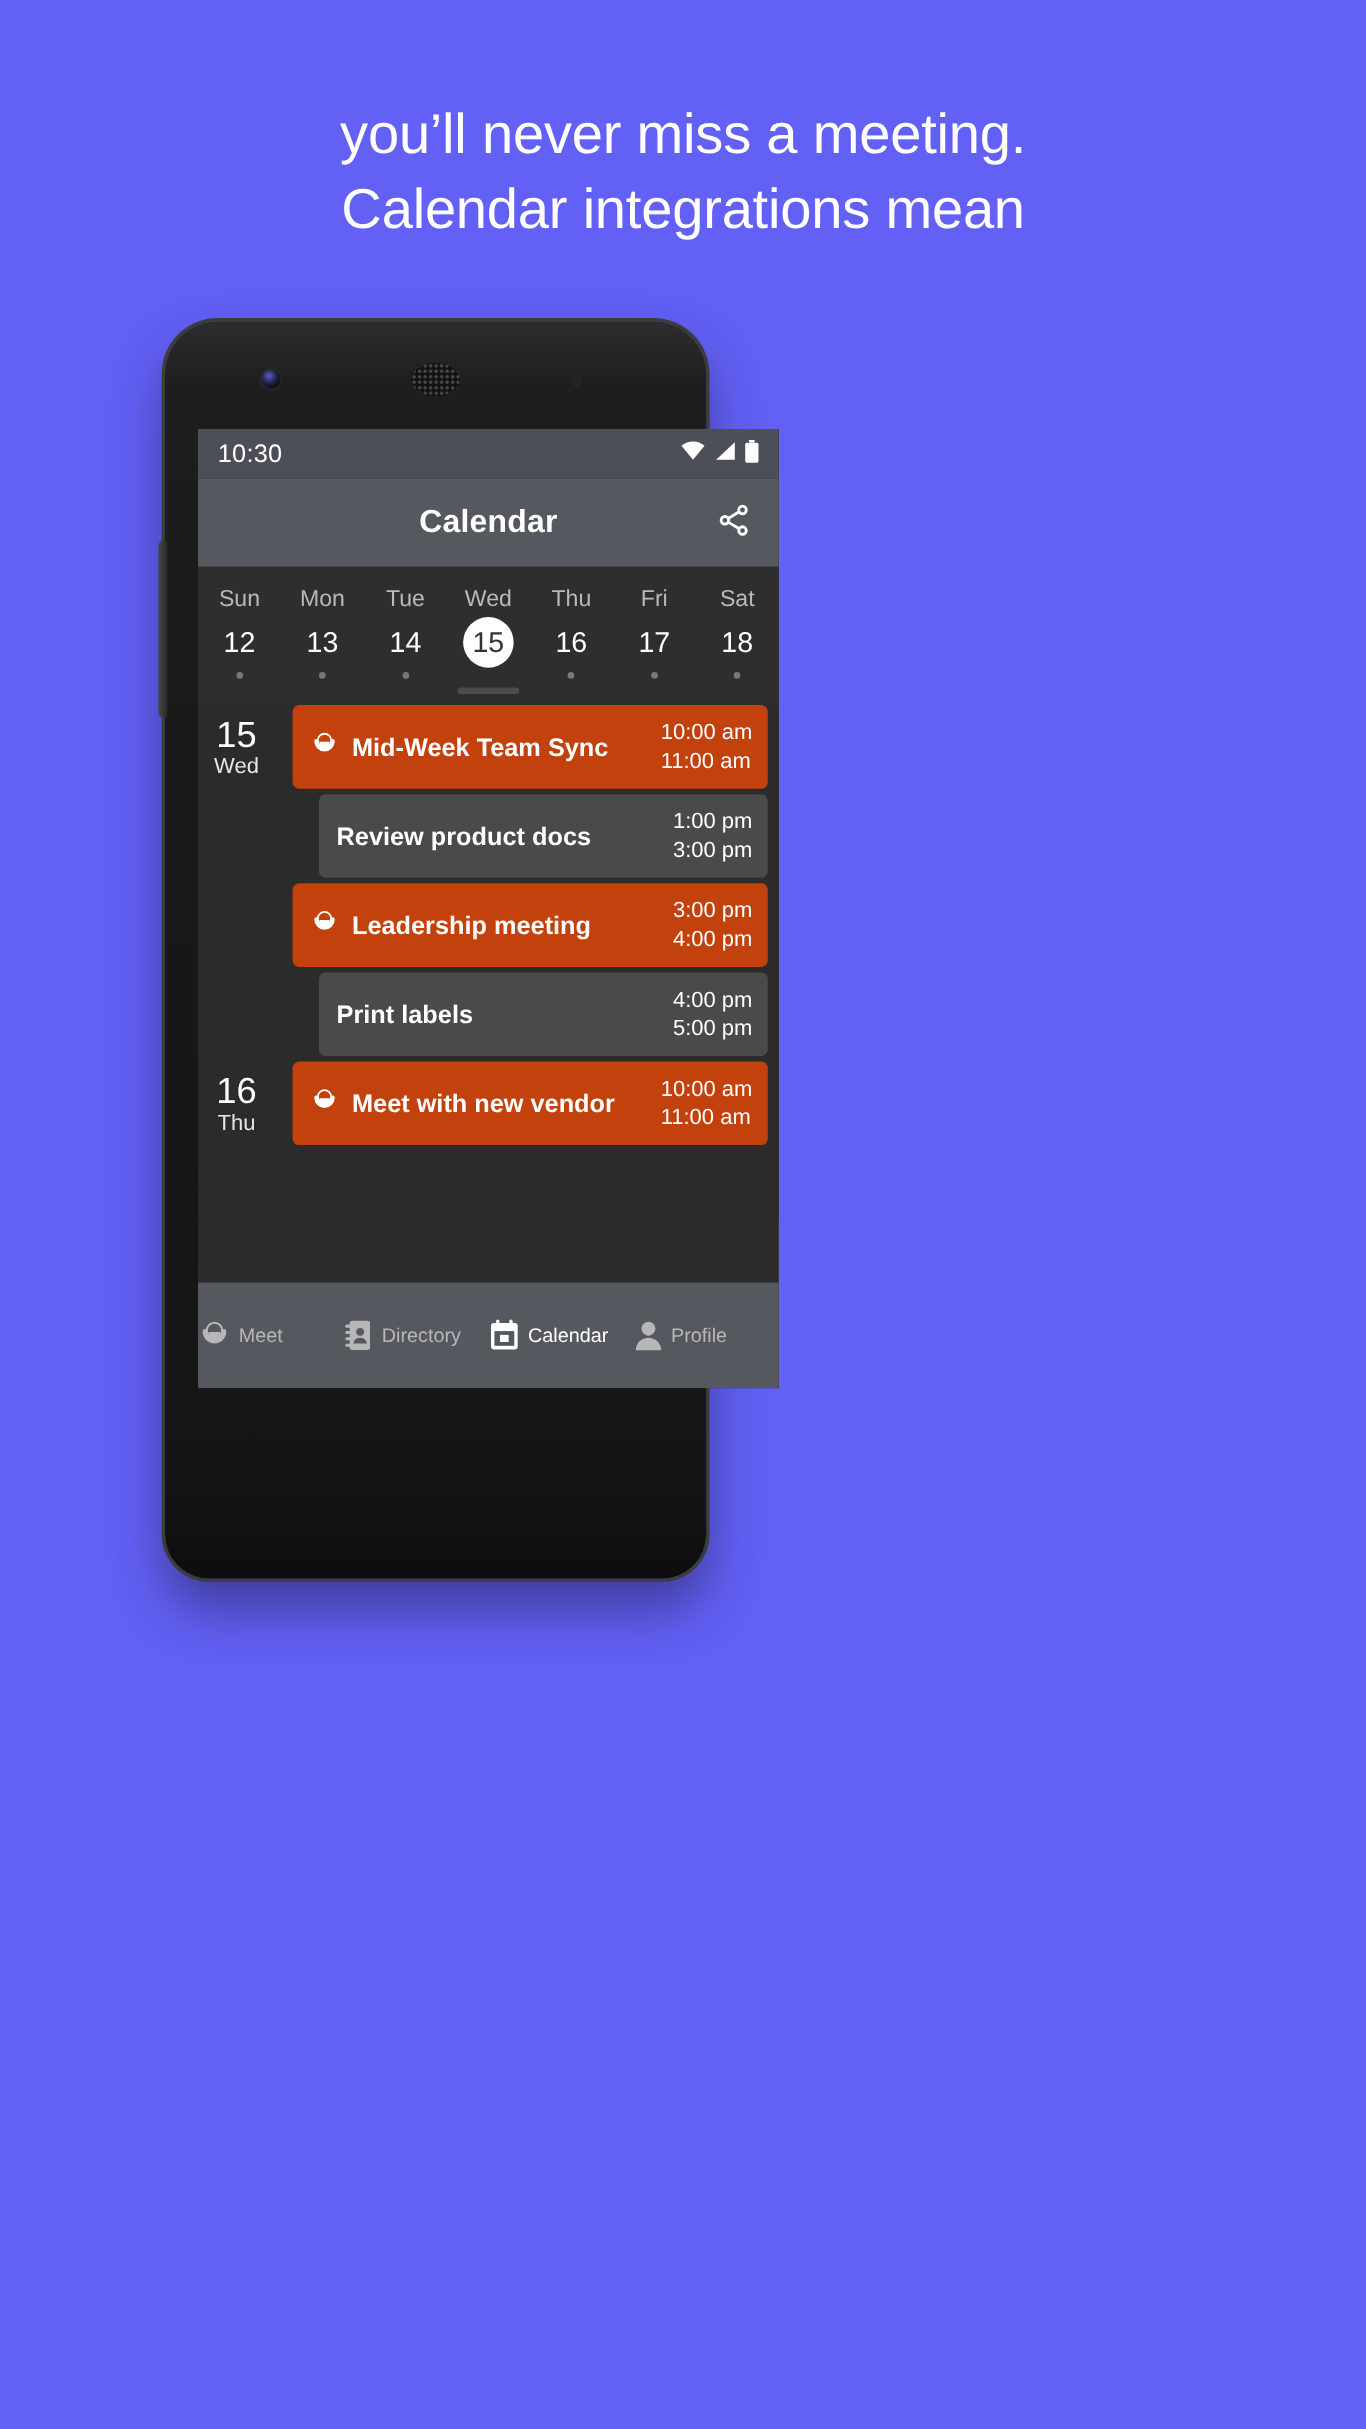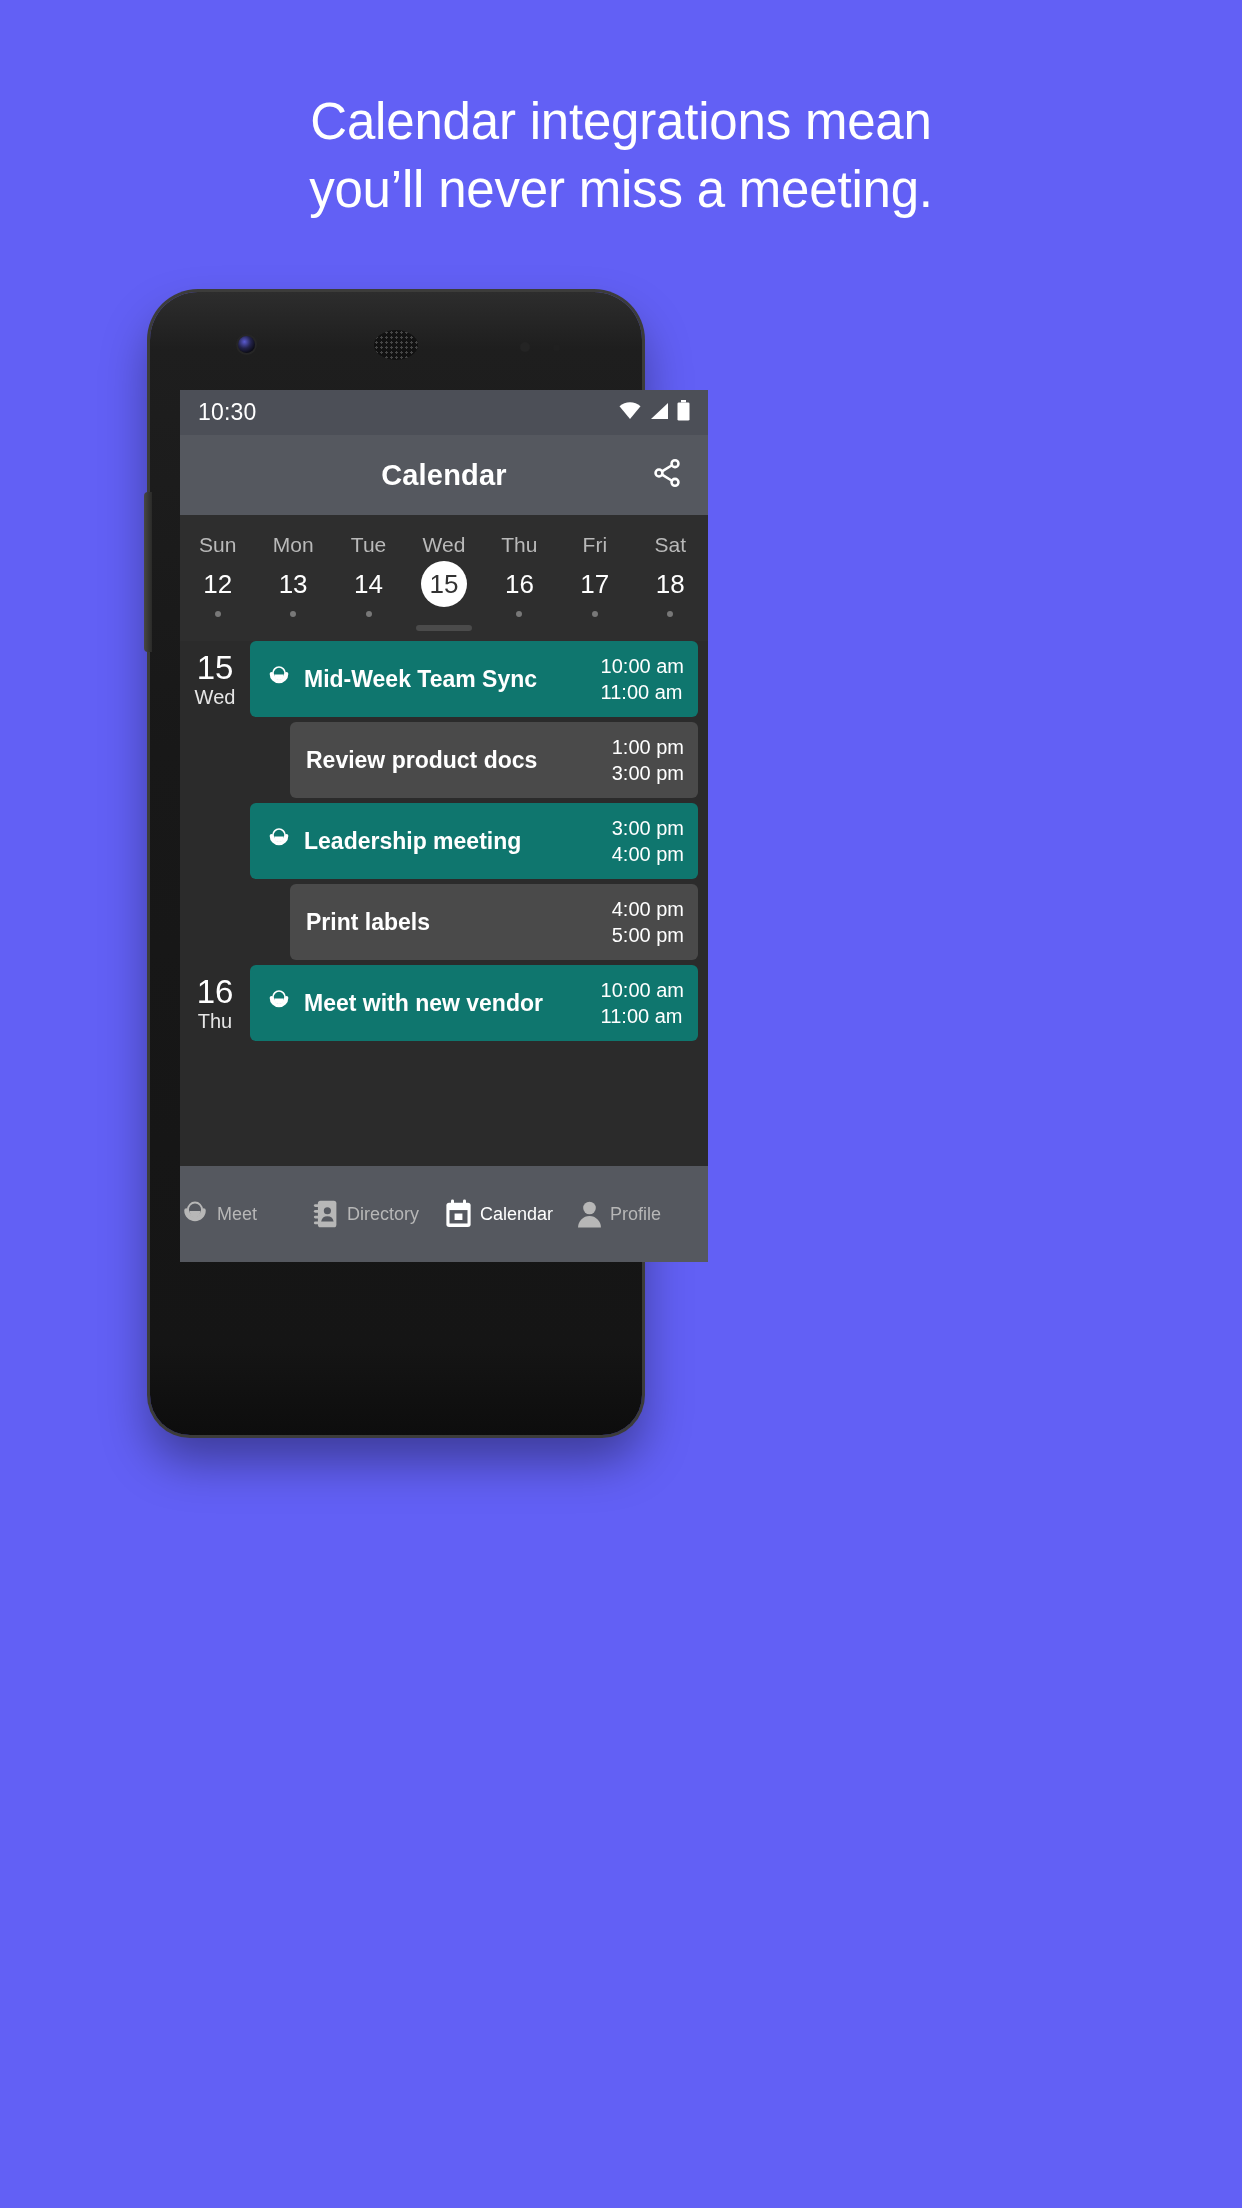--- a/index.html
+++ b/index.html
@@ -151,21 +151,21 @@
   .day-label .dname { font-size:20px; color:#e6e6e6; }
   .day-events { flex:1; padding-right:10px; }
 
   .event {
     border-radius:6px;
     margin-bottom:5px;
     padding:12px 14px 12px 16px;
     display:flex; align-items:center;
     min-height:72px;
   }
-  .event.purple { background:#0f766e; }
+  .event.purple { background:#c2410c;margin-left:16px; }
   .event.gray { background:#4a4a4a;margin-left:40px; }
   .ev-left { display:flex; align-items:center; gap:12px; flex:1; min-width:0; }
   .ev-title {
     color:#ffffff; font-size:23px; font-weight:bold;
     white-space:nowrap; overflow:hidden; text-overflow:clip;
   }
   .ev-times {
     color:#ffffff; font-size:20px; text-align:left; line-height:1.3;
     flex:0 0 auto; padding-left:10px;
   }
@@ -182,22 +182,22 @@
     gap:7px;
   }
   .navitem .nav-label { font-size:18px; color:#b7b7b7; }
   .navitem.active .nav-label { color:#ffffff; }
   .nav-ico { height:34px; display:flex;align-items:center;justify-content:center; }
 </style>
 </head>
 <body>
 
 <div class="headline">
+  <span class="ln">you’ll never miss a meeting.</span>
   <span class="ln">Calendar integrations mean</span>
-  <span class="ln">you’ll never miss a meeting.</span>
 </div>
 
 <div class="phone">
   <div class="btn-side"></div>
   <div class="btn-side2"></div>
   <div class="cam"></div>
   <div class="speaker"></div>
   <div class="sensor1"></div>
   <div class="sensor2"></div>
 

